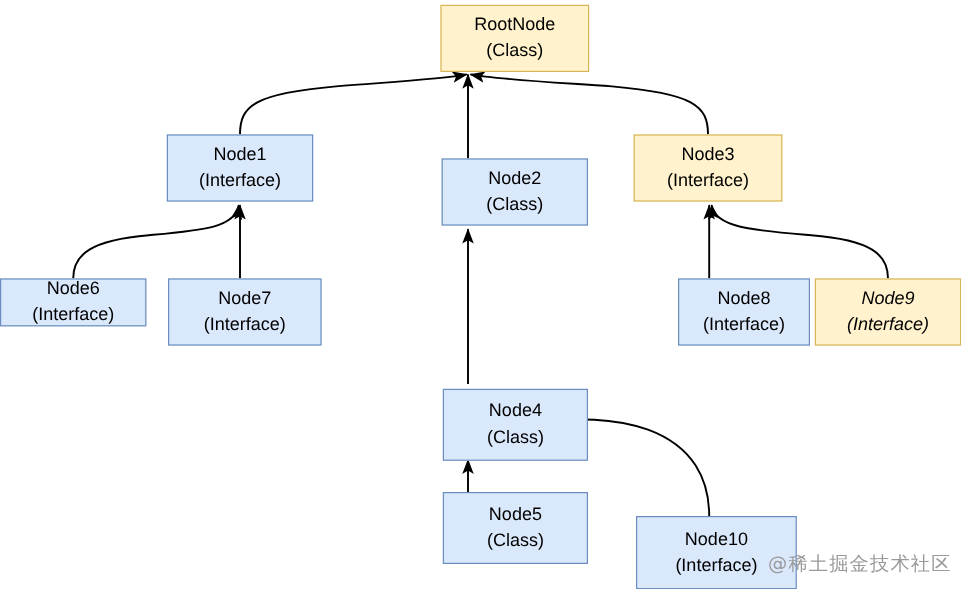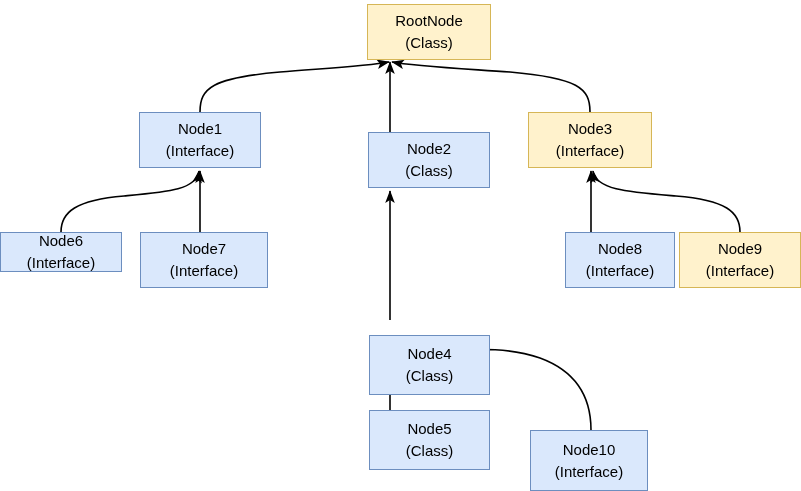--- a/index.html
+++ b/index.html
@@ -130,34 +130,35 @@
   <div class="node interface-node" style="left:140px; top:232px; width:128px; height:56px;">
     <span class="line1">Node7</span>
     <span class="line2">(Interface)</span>
   </div>
 
   <div class="node interface-node" style="left:530px; top:232px; width:110px; height:56px;margin-left:35px;">
     <span class="line1">Node8</span>
     <span class="line2">(Interface)</span>
   </div>
 
-  <div class="node interface-node yellow" style="left:679px; top:232px; width:122px; height:56px;">
+  <div class="node interface-node yellow" style="left:679px; top:232px; width:122px; height:56px;font-style:italic;">
     <span class="line1">Node9</span>
     <span class="line2">(Interface)</span>
   </div>
 
-  <div class="node class-node" style="left:330px; top:335px; width:121px; height:60px;">
+  <div class="node class-node" style="left:330px; top:324px; width:121px; height:60px;">
     <span class="line1">Node4</span>
     <span class="line2">(Class)</span>
   </div>
 
   <div class="node class-node" style="left:330px; top:410px; width:121px; height:60px;">
     <span class="line1">Node5</span>
     <span class="line2">(Class)</span>
   </div>
 
-  <div class="node interface-node" style="left:530px; top:430px; width:118px; height:61px;">
+  <div class="node interface-node" style="left:530px; top:430px; width:134px; height:61px;">
     <span class="line1">Node10</span>
     <span class="line2">(Interface)</span>
   </div>
 
+  <div class="watermark">@稀土掘金技术社区</div>
 
 </div>
 
 </body></html>

